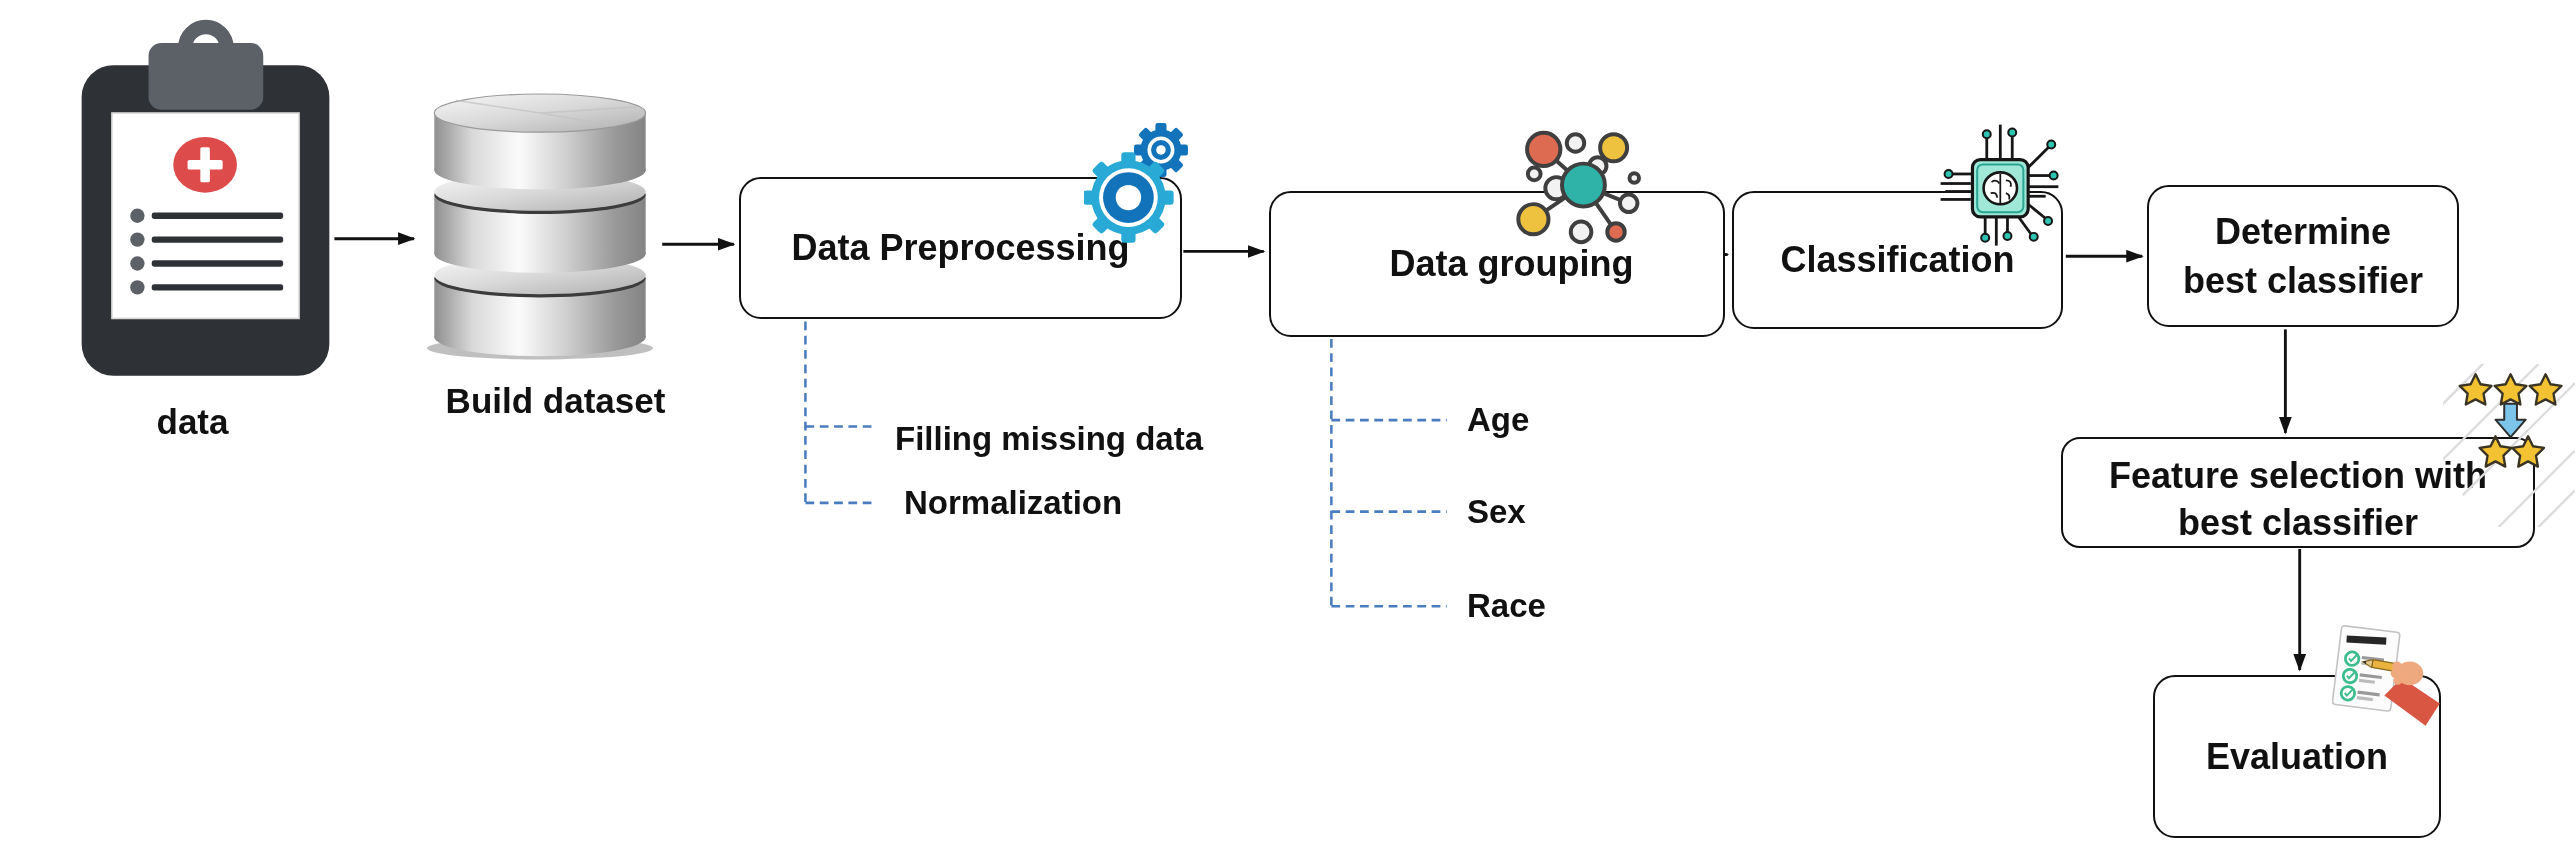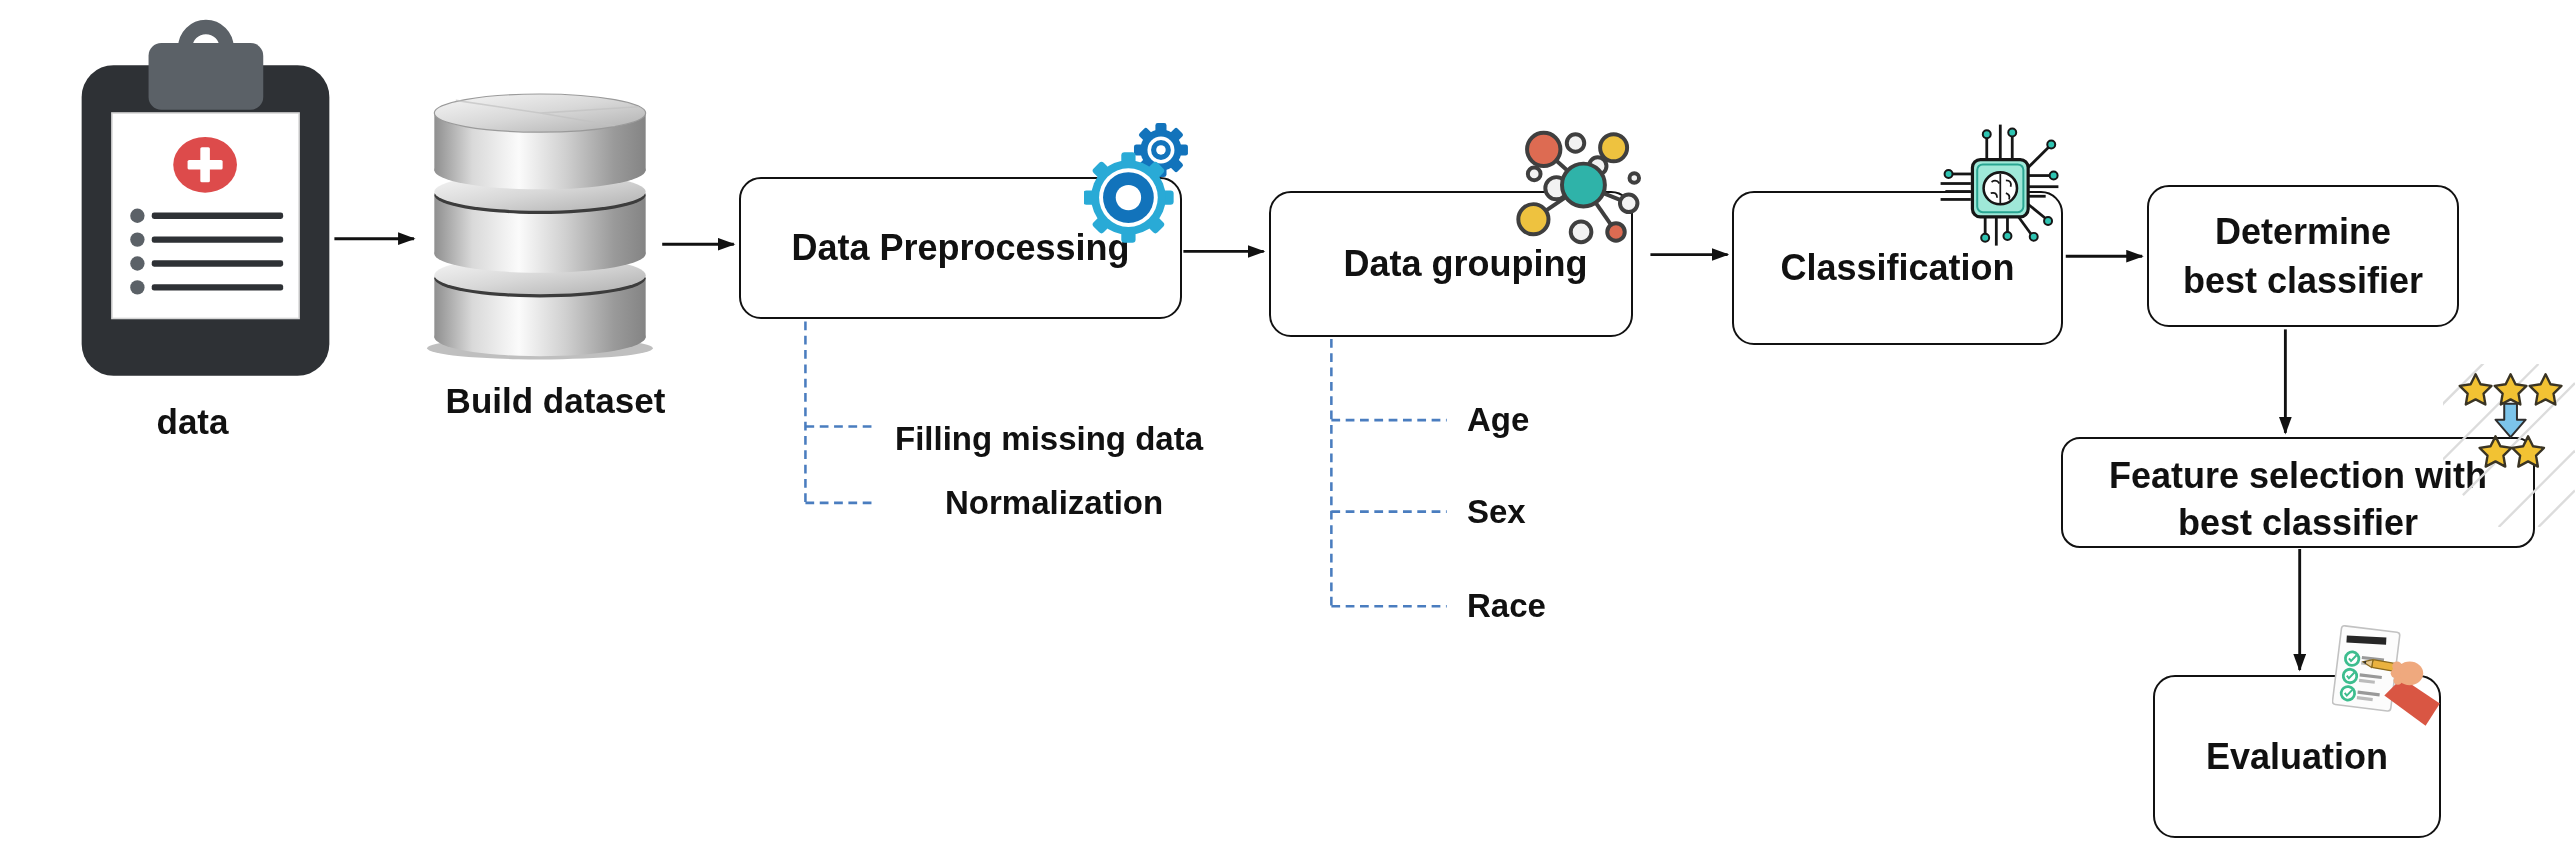--- a/index.html
+++ b/index.html
@@ -60,25 +60,25 @@
     <g style="stroke:var(--dash_blue,#4a7dbf)" stroke-width="3.2" stroke-dasharray="11 7" fill="none">
       <path d="M1012 404 V632 M1012 536 H1097 M1012 632 H1097"></path>
       <path d="M1673 426 V762 M1673 528 H1818 M1673 643 H1818 M1673 762 H1818"></path>
     </g>
   </svg>
 
   <div class="node" style="left:739px;top:177px;width:443px;height:142px;">
     <span>Data Preprocessing</span>
   </div>
 
-  <div class="node" style="left:1269px;top:191px;width:364px;height:146px;padding-left:29px;">
+  <div class="node" style="left:1269px;top:191px;width:456px;height:146px;padding-left:29px;">
     <span>Data grouping</span>
   </div>
 
-  <div class="node" style="left:1732px;top:191px;width:331px;height:154px;">
+  <div class="node" style="left:1732px;top:191px;width:331px;height:138px;">
     <span>Classification</span>
   </div>
 
   <div class="node" style="left:2147px;top:185px;width:312px;height:142px;">
     <div class="lines">
       <div>Determine</div>
       <div>best classifier</div>
     </div>
   </div>
 
@@ -93,21 +93,21 @@
     <span>Evaluation</span>
   </div>
 
   <div class="caption" style="left:13.5px;top:394px;width:358px;">
     <div style="margin-top:7.2px;">data</div>
   </div>
 
   <div class="caption" style="left:436px;top:380px;width:239px;"><span>Build dataset</span></div>
 
   <div class="subitem" style="left:895px;top:420px;text-align:center;">Filling missing data</div>
-  <div class="subitem" style="left:904px;top:484px;margin-left:41px;">Normalization</div>
+  <div class="subitem" style="left:904px;top:484px;">Normalization</div>
 
   <div class="subitem" style="left:1467px;top:401px;">Age</div>
   <div class="subitem" style="left:1467px;top:493px;">Sex</div>
   <div class="subitem" style="left:1467px;top:587px;">Race</div>
 
   <svg class="icon" style="left:80px;top:19px;" width="251" height="360" viewBox="0 0 315 452">
     <circle cx="158" cy="36" r="26" fill="none" style="stroke:var(--clipboard_gray,#5b6167)" stroke-width="18"></circle>
     <rect x="2" y="58" width="311" height="390" rx="40" style="fill:var(--clipboard_dark,#2e3135)"></rect>
     <rect x="86" y="30" width="144" height="84" rx="16" style="fill:var(--clipboard_gray,#5b6167)"></rect>
     <rect x="40" y="118" width="235" height="258" fill="#ffffff" stroke="#d5d5d5" stroke-width="2"></rect>

